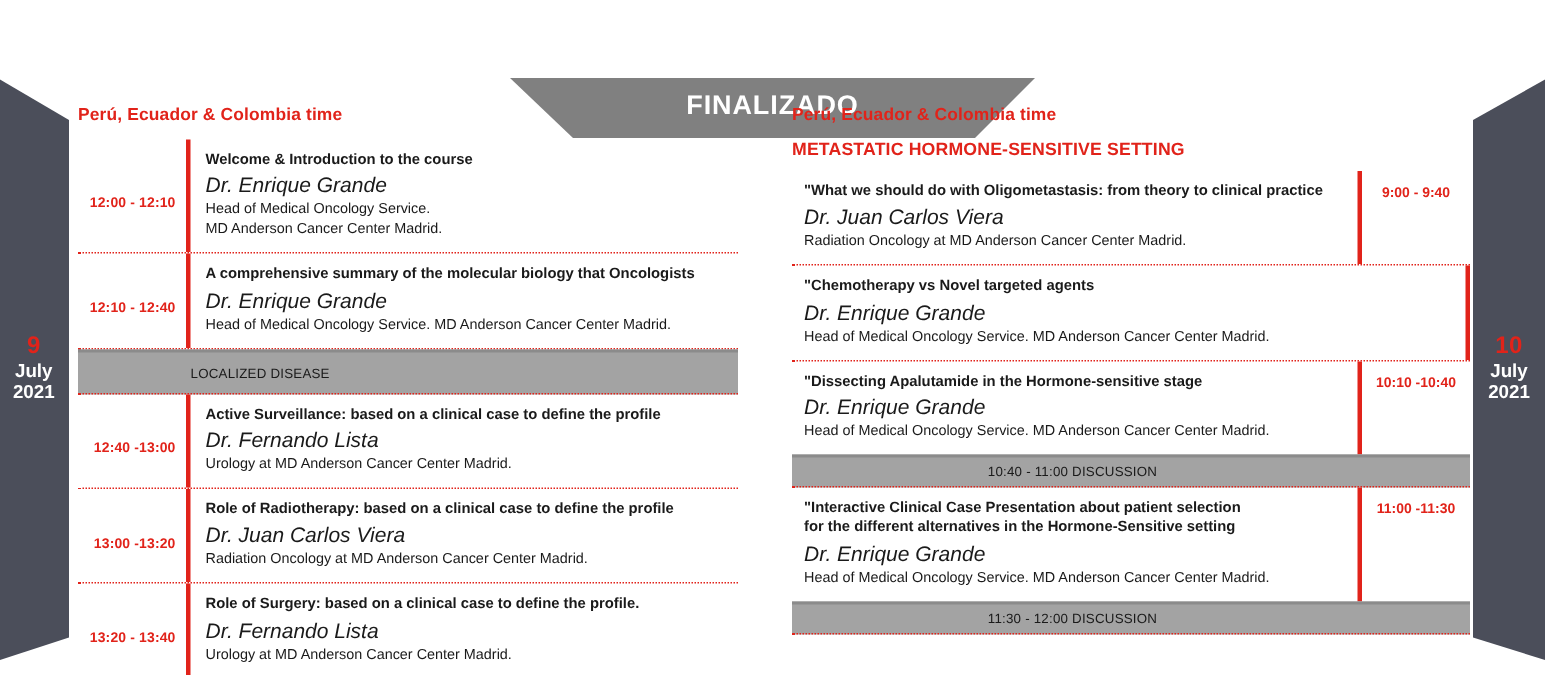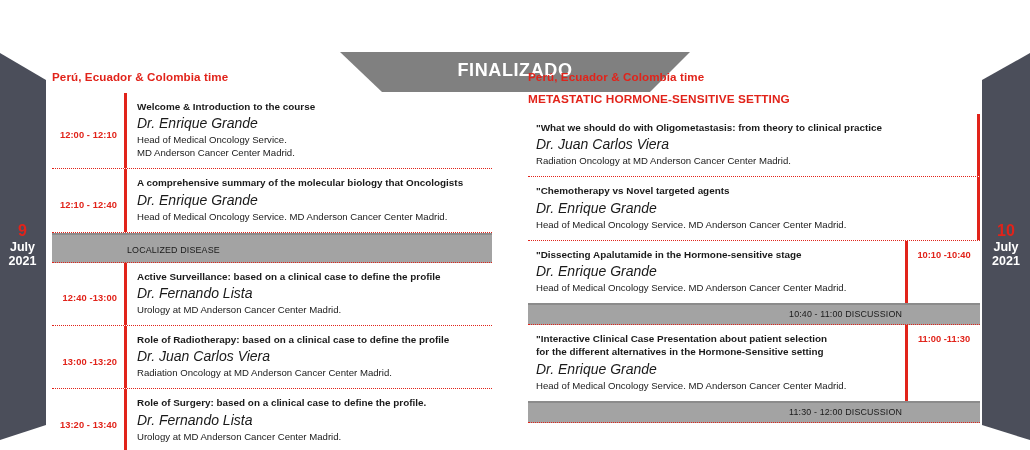--- a/index.html
+++ b/index.html
@@ -69,21 +69,21 @@
   .aff{font-size:9.6px;color:#1a1a1a;line-height:1.36;margin:0;}
 
   
   .band{
     position:relative;background:#a3a3a3;
     border-top:2px solid #8b8b8b;border-bottom:1px dotted #e1231a;
     padding:4px 0 5px 0;
   }
   .band .band-label{font-size:8.9px;color:#1a1a1a;letter-spacing:.15px;}
   .band-left .band-label{margin-left:75px;}
-  .band-center .band-label{display:block;text-align:right;padding-right:78px;}
+  .band-center .band-label{display:block;text-align:center;padding-right:78px;}
 
   
   .rrow{position:relative;display:flex;align-items:stretch;
         border-bottom:1px dotted #e1231a;}
   .rrow .rbody{flex:1;padding:7px 10px 9px 8px;}
   .rrow .rbar{flex:0 0 3px;width:3px;background:#e1231a;}
   .rrow .rtime{
     width:72px;flex:0 0 72px;color:#e1231a;font-size:9.3px;font-weight:bold;
     text-align:center;padding-top:9px;box-sizing:border-box;white-space:nowrap;
   }
@@ -191,20 +191,21 @@
     <div class="tz-head">Perú, Ecuador &amp; Colombia time</div>
     <div class="section-head">METASTATIC HORMONE-SENSITIVE SETTING</div>
 
     <div class="rrow">
       <div class="rbody">
         <p class="ttl">"What we should do with Oligometastasis: from theory to clinical practice</p>
         <p class="spk">Dr. Juan Carlos Viera</p>
         <p class="aff">Radiation Oncology at MD Anderson Cancer Center Madrid.</p>
       </div>
       <div class="rbar"></div>
+      <div class="rtime">9:00 - 9:40</div>
     </div>
 
     <div class="rrow">
       <div class="rbody">
         <p class="ttl">"Chemotherapy vs Novel targeted agents</p>
         <p class="spk">Dr. Enrique Grande</p>
         <p class="aff">Head of Medical Oncology Service. MD Anderson Cancer Center Madrid.</p>
       </div>
       <div class="rbar"></div>
     </div>

